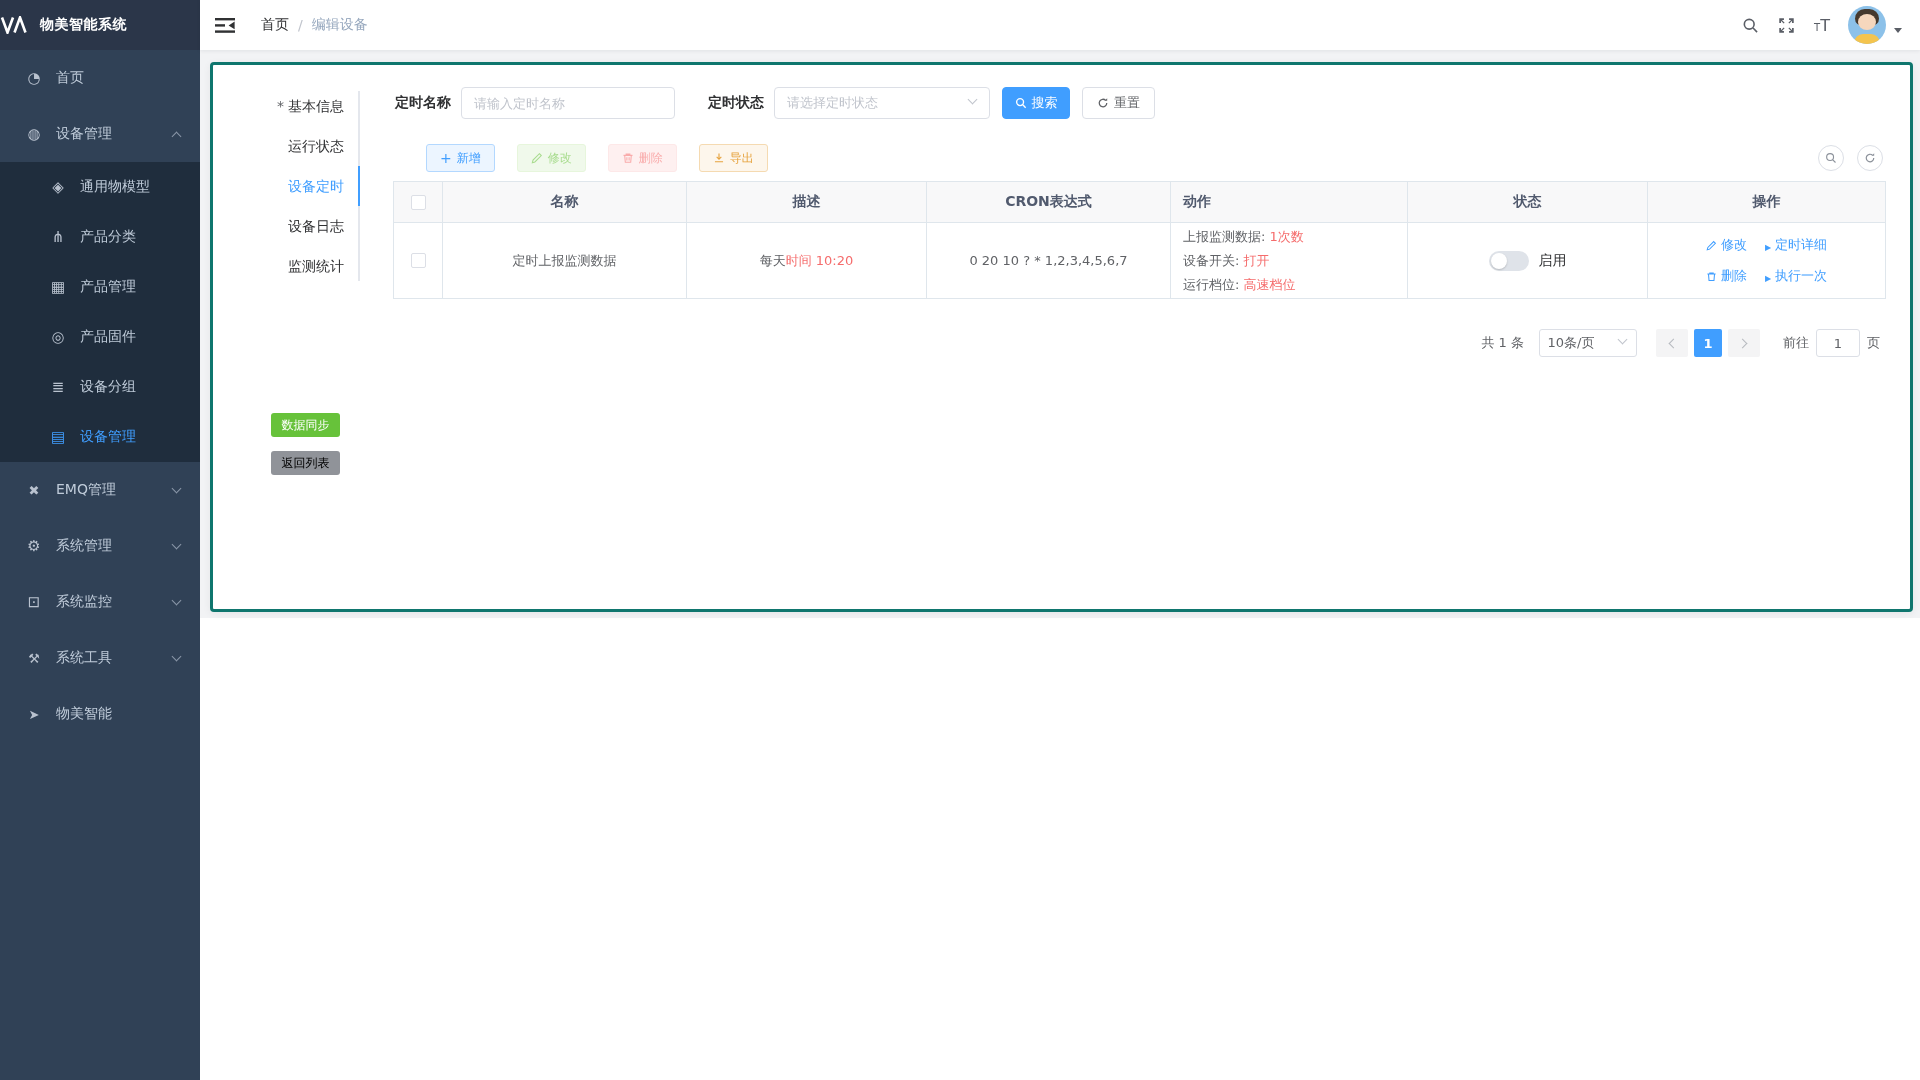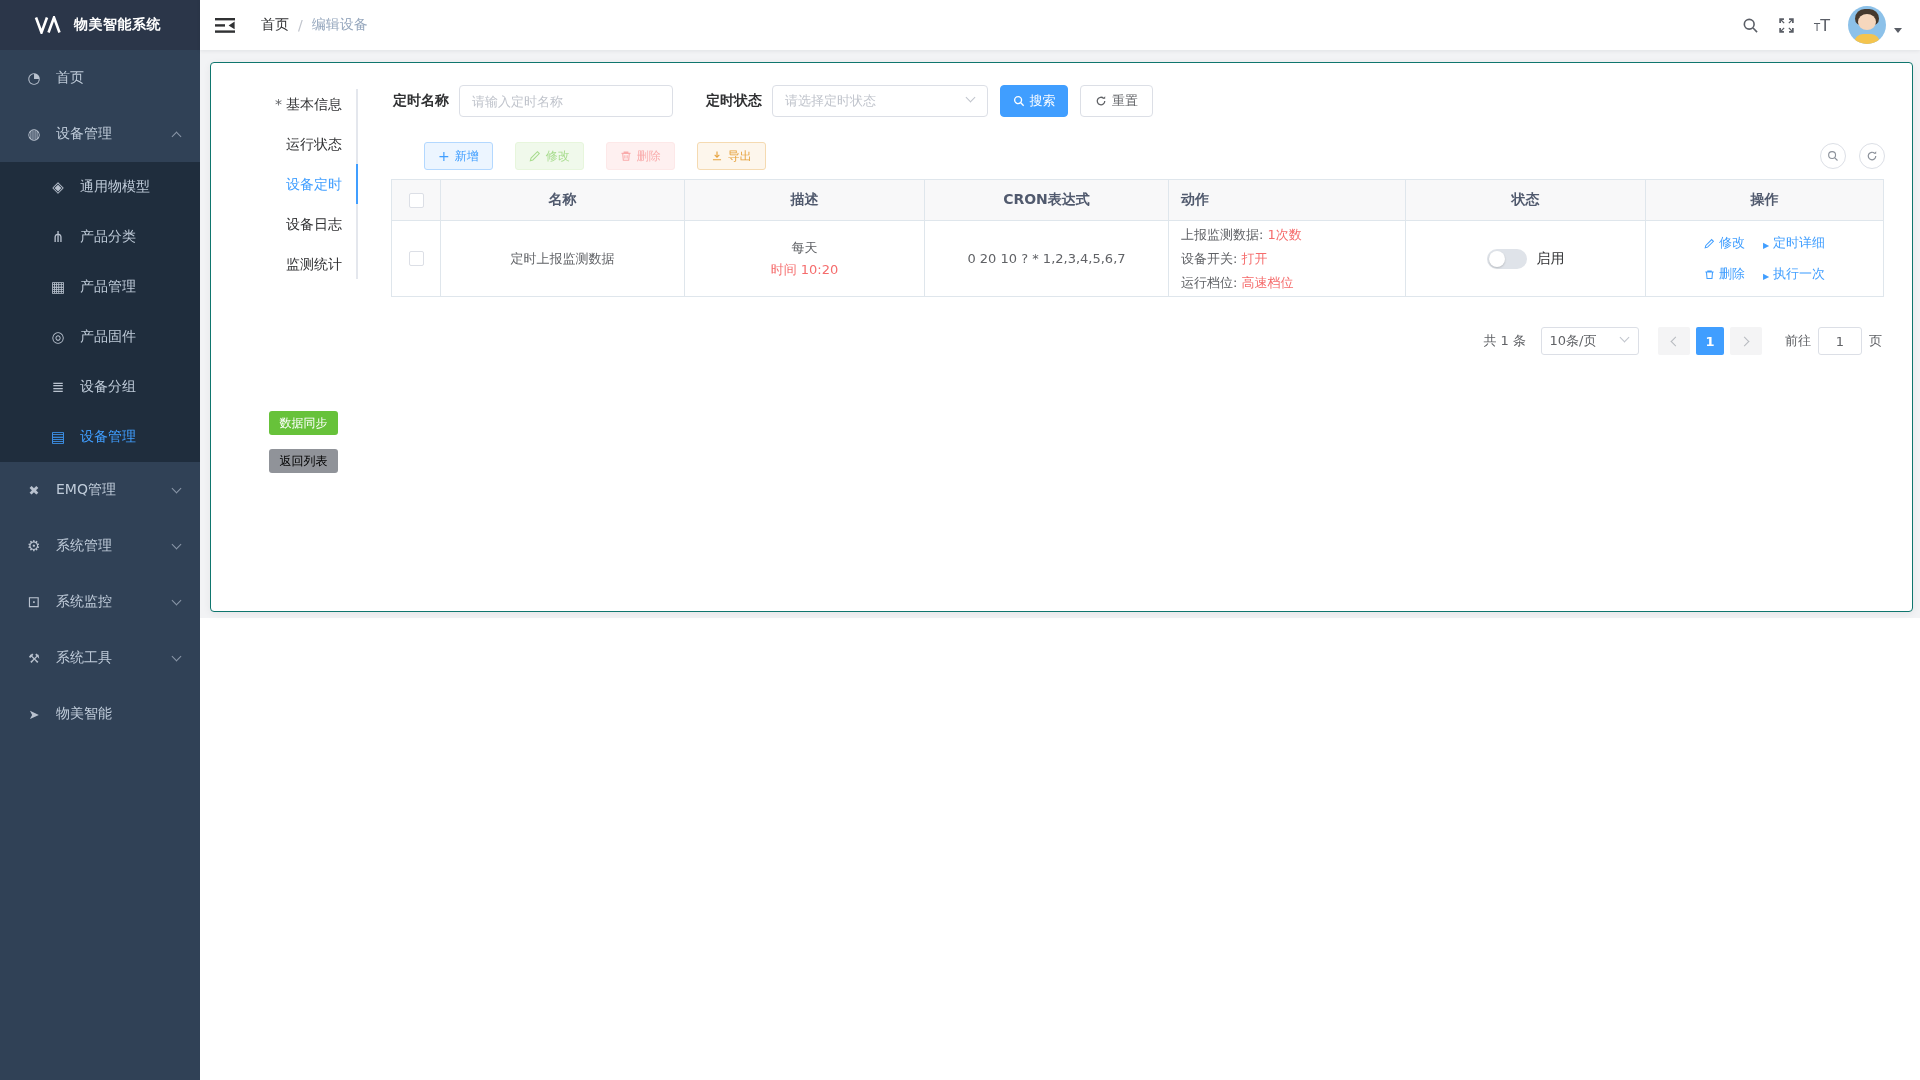--- a/index.html
+++ b/index.html
@@ -3,21 +3,21 @@
 <meta charset="utf-8">
 <style>
   * { margin:0; padding:0; box-sizing:border-box; }
   html,body { background:#fff; }
   #app {
     position:relative; width:1920px; height:1080px; overflow:hidden;
     font-family:"DejaVu Sans","Liberation Sans",sans-serif; font-size:14px; color:#303133;
   }
   
   .sidebar { position:absolute; left:0; top:0; width:200px; height:1080px; background:#304156; color:#bfcbd9; }
-  .logo { height:50px; background:#2b3649; display:flex; align-items:center; padding-left:34px; gap:10px; }
+  .logo { height:50px; background:#2b3649; display:flex; align-items:center; gap:10px; }
   .logo-title { color:#fff; font-weight:bold; font-size:14px; letter-spacing:.5px; }
   .menu-item { height:56px; display:flex; align-items:center; padding:0 20px 0 22px; font-size:14px; cursor:pointer; }
   .menu-item .mi { width:24px; margin-right:10px; font-size:15px; color:#b9c2cf; text-align:center; flex:none; }
   .submenu { background:#1f2d3d; }
   .submenu .menu-item { height:50px; padding-left:46px; }
   .submenu .menu-item.active { color:#409eff; }
   .submenu .menu-item.active .mi { color:#409eff; }
   .chev { width:7px; height:7px; border-right:1.5px solid #8a97a8; border-bottom:1.5px solid #8a97a8; margin-left:auto; flex:none; }
   .chev.down { transform:rotate(45deg); margin-top:-4px; }
   .chev.up { transform:rotate(-135deg); margin-top:4px; }
@@ -44,21 +44,21 @@
   .avatar-wrap { display:flex; align-items:center; margin-left:8px; cursor:pointer; }
   .avatar { width:38px; height:38px; border-radius:50%; background:#8cc1e9; position:relative; overflow:hidden; }
   .avatar .hair { position:absolute; left:7px; top:3px; width:24px; height:17px; background:#45392e; border-radius:12px 12px 9px 9px; }
   .avatar .face { position:absolute; left:10px; top:8px; width:18px; height:16px; background:#f6d7bd; border-radius:50%; }
   .avatar .shirt { position:absolute; left:6px; bottom:-5px; width:26px; height:15px; background:#f4c44e; border-radius:9px 9px 0 0; }
   .caret-down { width:0; height:0; border-left:4px solid transparent; border-right:4px solid transparent;
                 border-top:5px solid #5a5e66; margin-left:8px; margin-top:10px; }
   
   .workspace { position:absolute; left:200px; top:50px; width:1720px; height:568px; background:#f2f3f5; }
   .card { position:absolute; left:10px; top:12px; width:1703px; height:550px; background:#fff;
-          border:1px solid #0f766e; border-radius:4px; box-shadow:0 2px 8px rgba(0,0,0,.06); }
+          border:3px solid #0f766e; border-radius:4px; box-shadow:0 2px 8px rgba(0,0,0,.06); }
   
   .side-tabs { position:absolute; left:0; top:21px; width:147px; }
   .tab-item { height:40px; line-height:40px; text-align:right; padding-right:16px; font-size:14px; color:#303133; cursor:pointer; white-space:nowrap; }
   .tab-item.active { color:#409eff;padding-left:17px; }
   .tab-item .req { color:#606266; margin-right:4px; }
   .tab-rail { position:absolute; left:145px; top:26px; width:2px; height:190px; background:#e4e7ed; }
   .tab-rail-active { position:absolute; left:145px; top:101px; width:2px; height:40px; background:#409eff; }
   .btn-sync { position:absolute; left:58px; top:348px; width:69px; height:24px; background:#67c23a; color:#fff;
               font-size:12px; border:none; border-radius:3px; cursor:pointer; font-family:inherit; }
   .btn-back { position:absolute; left:58px; top:386px; width:69px; height:24px; background:#909399; color:#000000;
@@ -94,21 +94,21 @@
   .data-table { position:absolute; left:180px; top:116px; width:1493px; font-size:13px; color:#606266; }
   .tr { display:flex; }
   .th-row { height:42px; background:#f8f8f9; border:1px solid #dfe6ec; }
   .td-row { height:76px; background:#fff; border:1px solid #dfe6ec; border-top:none; }
   .c { display:flex; align-items:center; justify-content:center; border-right:1px solid #dfe6ec; flex:none; }
   .c:last-child { border-right:none; flex:1; }
   .c0{width:49px;} .c1{width:244px;} .c2{width:240px;} .c3{width:244px;} .c4{width:237px;} .c5{width:240px;}
   .th-row .c { font-size:14px; font-weight:bold; color:#515a6e; }
   .th-row .c4 { justify-content:flex-start; padding-left:12px; }
   .checkbox { width:15px; height:15px; border:1px solid #dcdfe6; border-radius:2px; background:#fff; cursor:pointer; }
-  .cell-col { flex-direction:column; line-height:22px; }
+  .cell-col { line-height:22px; }
   .cell-actions { flex-direction:column; align-items:flex-start; justify-content:center; padding-left:12px; line-height:24px; }
   .red { color:#f56c6c; }
   .cell-status { gap:10px; }
   .toggle { width:40px; height:20px; border-radius:10px; background:#dfe3e9; position:relative; cursor:pointer; flex:none; }
   .toggle::after { content:""; position:absolute; left:2px; top:2px; width:16px; height:16px; border-radius:50%;
                    background:#fff; box-shadow:0 1px 2px rgba(0,0,0,.18); }
   .status-label { color:#303133; font-size:14px; }
   .cell-ops { display:grid; grid-template-columns:auto auto; column-gap:18px; row-gap:13px; align-content:center; justify-content:center; }
   .op { color:#409eff; display:flex; align-items:center; gap:4px; font-size:13px; cursor:pointer; white-space:nowrap; }
   .i-caret-r::before { content:"▶"; font-size:8px; line-height:1; }

